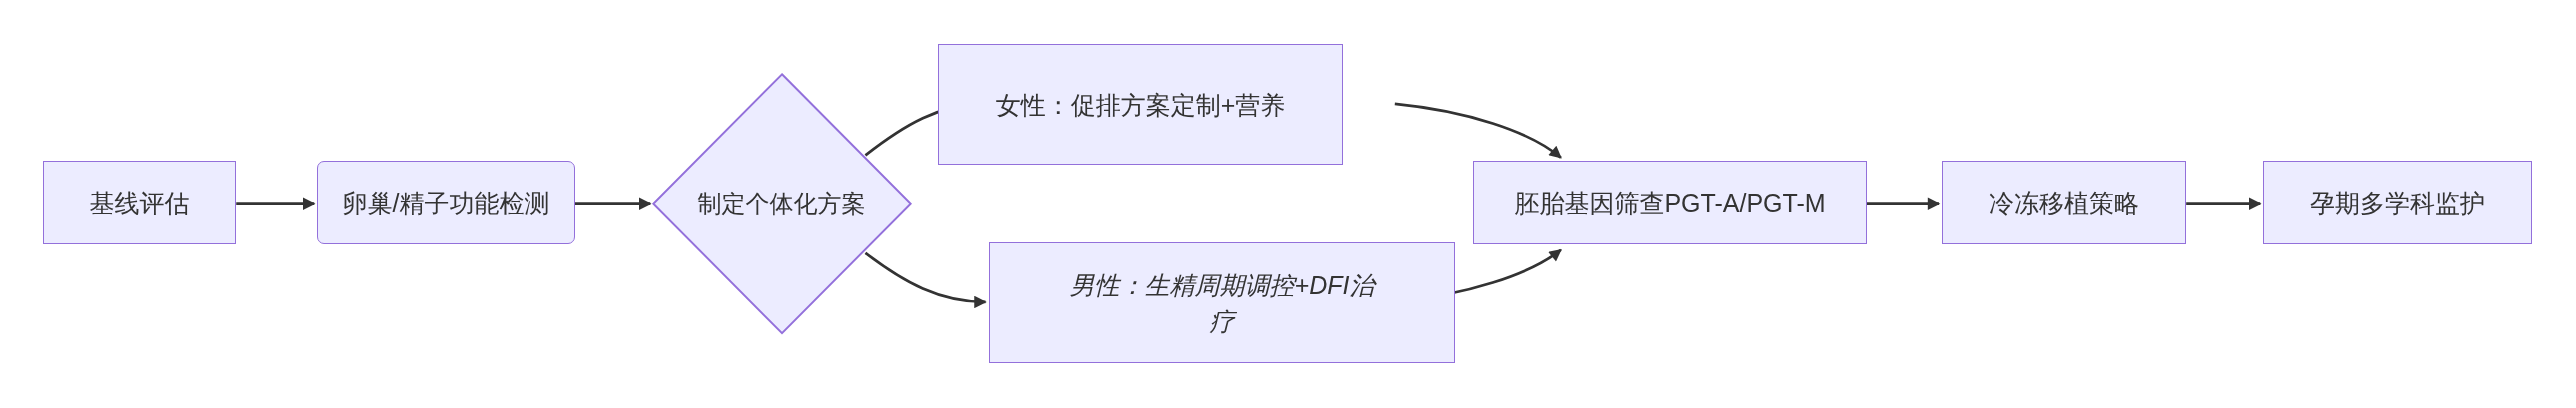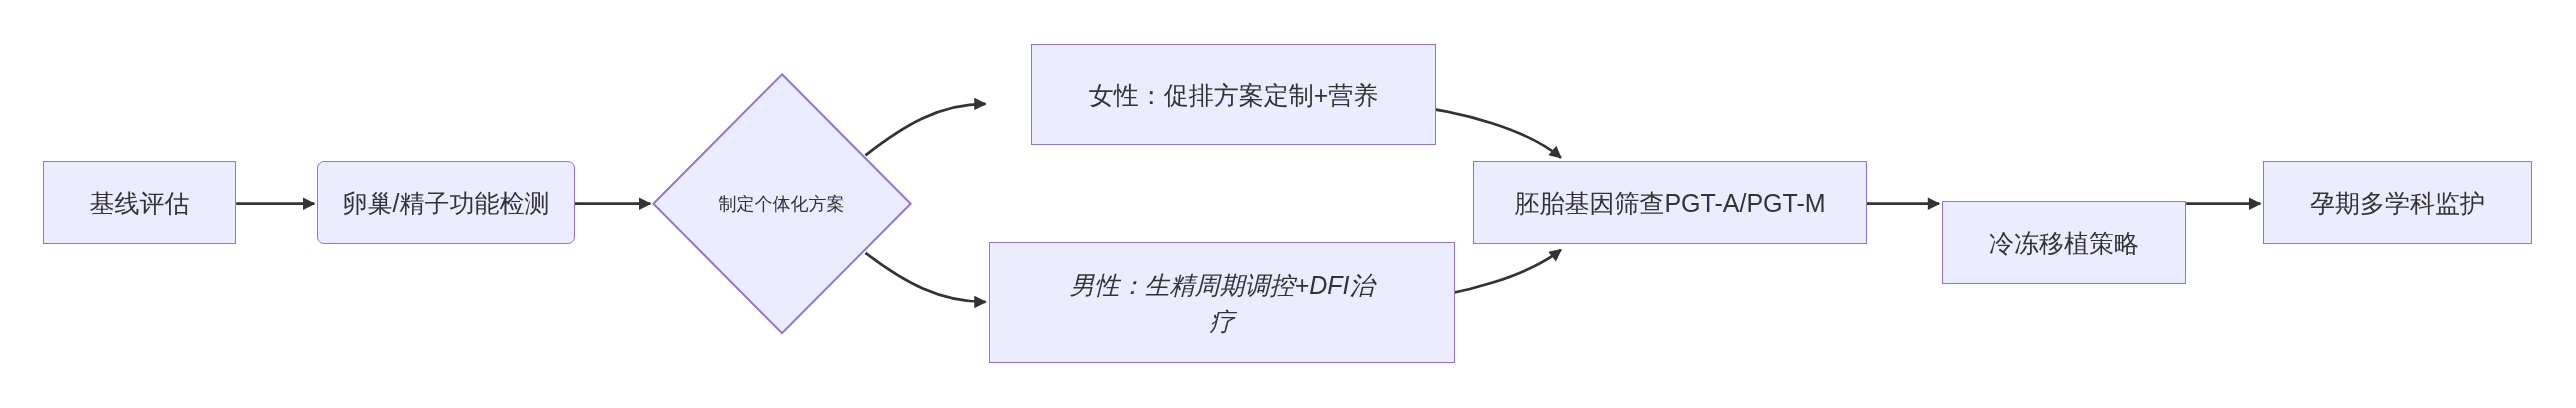--- a/index.html
+++ b/index.html
@@ -31,30 +31,30 @@
   .node{
     position:absolute;display:flex;align-items:center;justify-content:center;
     background:var(--node-fill);border:1.9px solid var(--node-border);
     color:var(--text-color);font-size:25px;line-height:36px;text-align:center;
   }
   .node.rounded{border-radius:7px;}
   .node-label{display:block;}
   .diamond-label{
     position:absolute;display:flex;flex-direction:column;align-items:center;justify-content:center;
     background:transparent;border:none;color:var(--text-color);
-    font-size:18px;line-height:36px;text-align:center;pointer-events:none;
+    font-size:24px;line-height:36px;text-align:center;pointer-events:none;
   }
   
   .n-a{left:43px;top:161px;width:193px;height:83px;justify-content:center;}
   .n-b{left:317px;top:161px;width:258px;height:83px;}
   .n-c{left:653px;top:75px;width:257px;height:257px;}
-  .n-d{left:1031px;top:44px;width:405px;height:101px;justify-content:center;}
+  .n-d{left:938px;top:44px;width:405px;height:121px;justify-content:center;}
   .n-e{left:989px;top:242px;width:466px;height:121px;font-style:italic;}
   .n-f{left:1473px;top:161px;width:394px;height:83px;}
-  .n-g{left:1942px;top:161px;width:244px;height:83px;margin-top:40px;}
+  .n-g{left:1942px;top:161px;width:244px;height:83px;}
   .n-h{left:2263px;top:161px;width:269px;height:83px;text-align:right;}
 </style>
 </head>
 <body>
 
 <div class="canvas">
 
   <svg class="edges-layer" width="2576" height="409" viewBox="0 0 3304 524" xmlns="http://www.w3.org/2000/svg">
     <defs>
       <marker id="arrow" viewBox="0 0 10 10" refX="9" refY="5" markerWidth="20" markerHeight="16" markerUnits="userSpaceOnUse" orient="auto">

